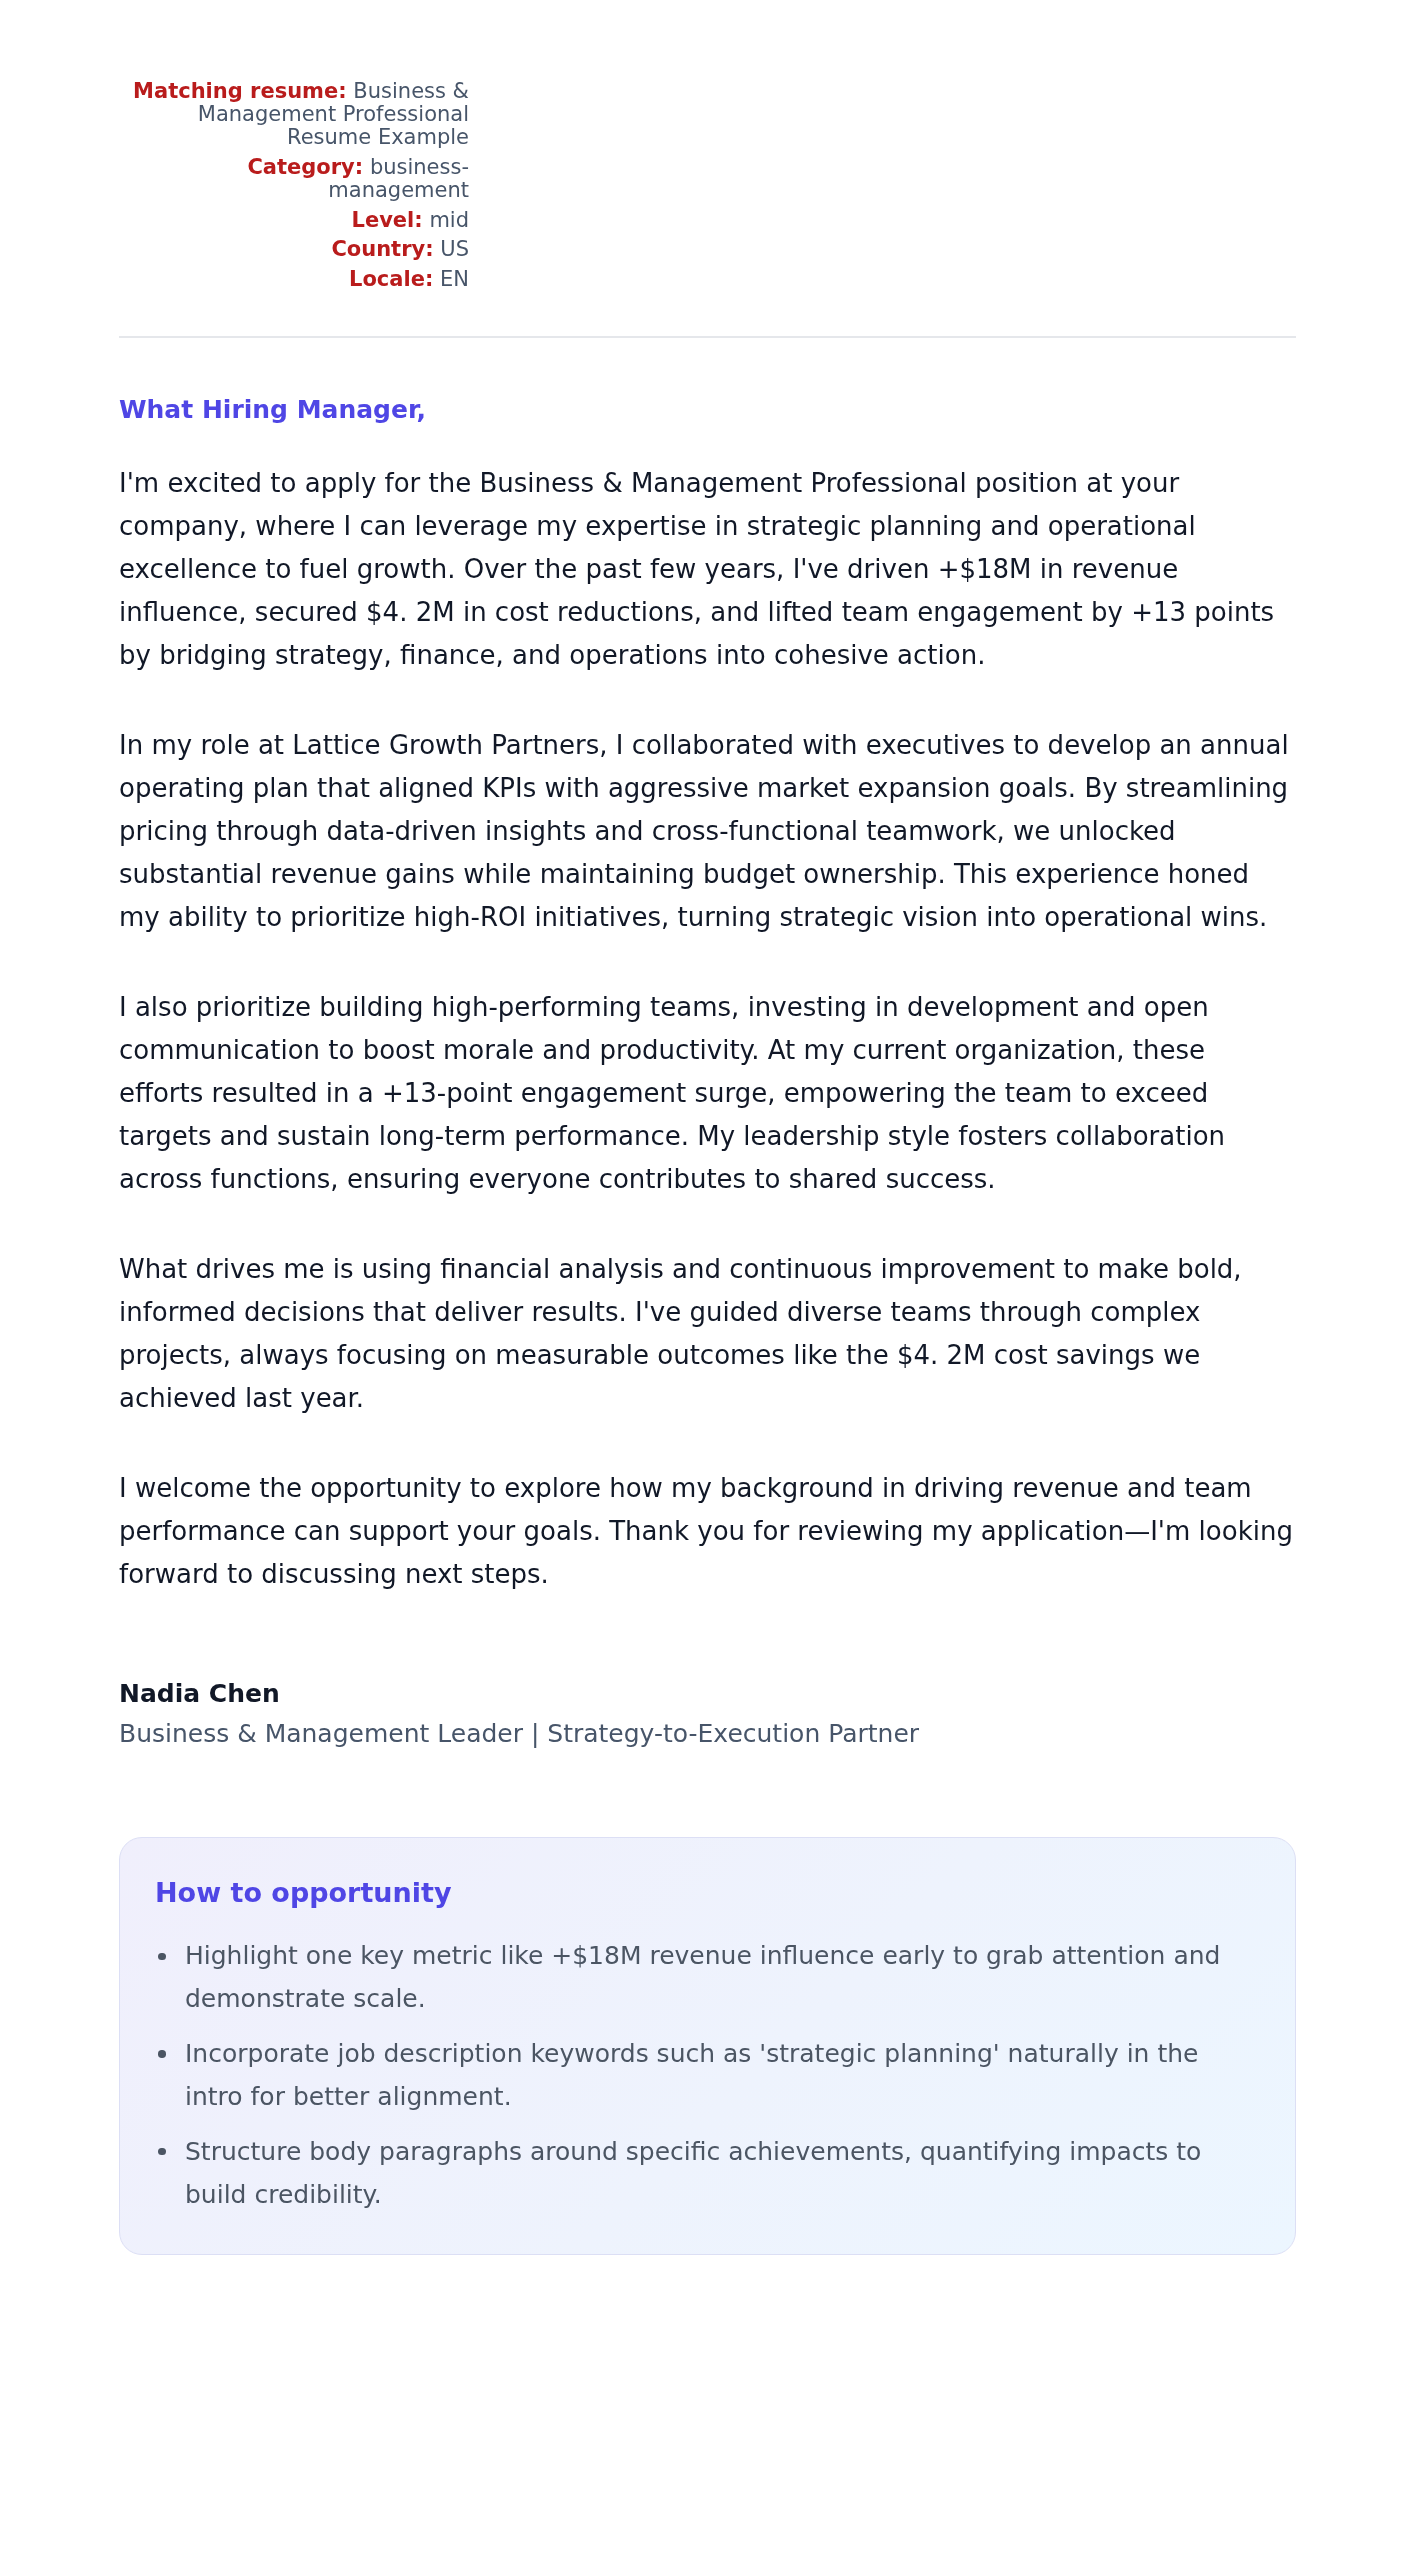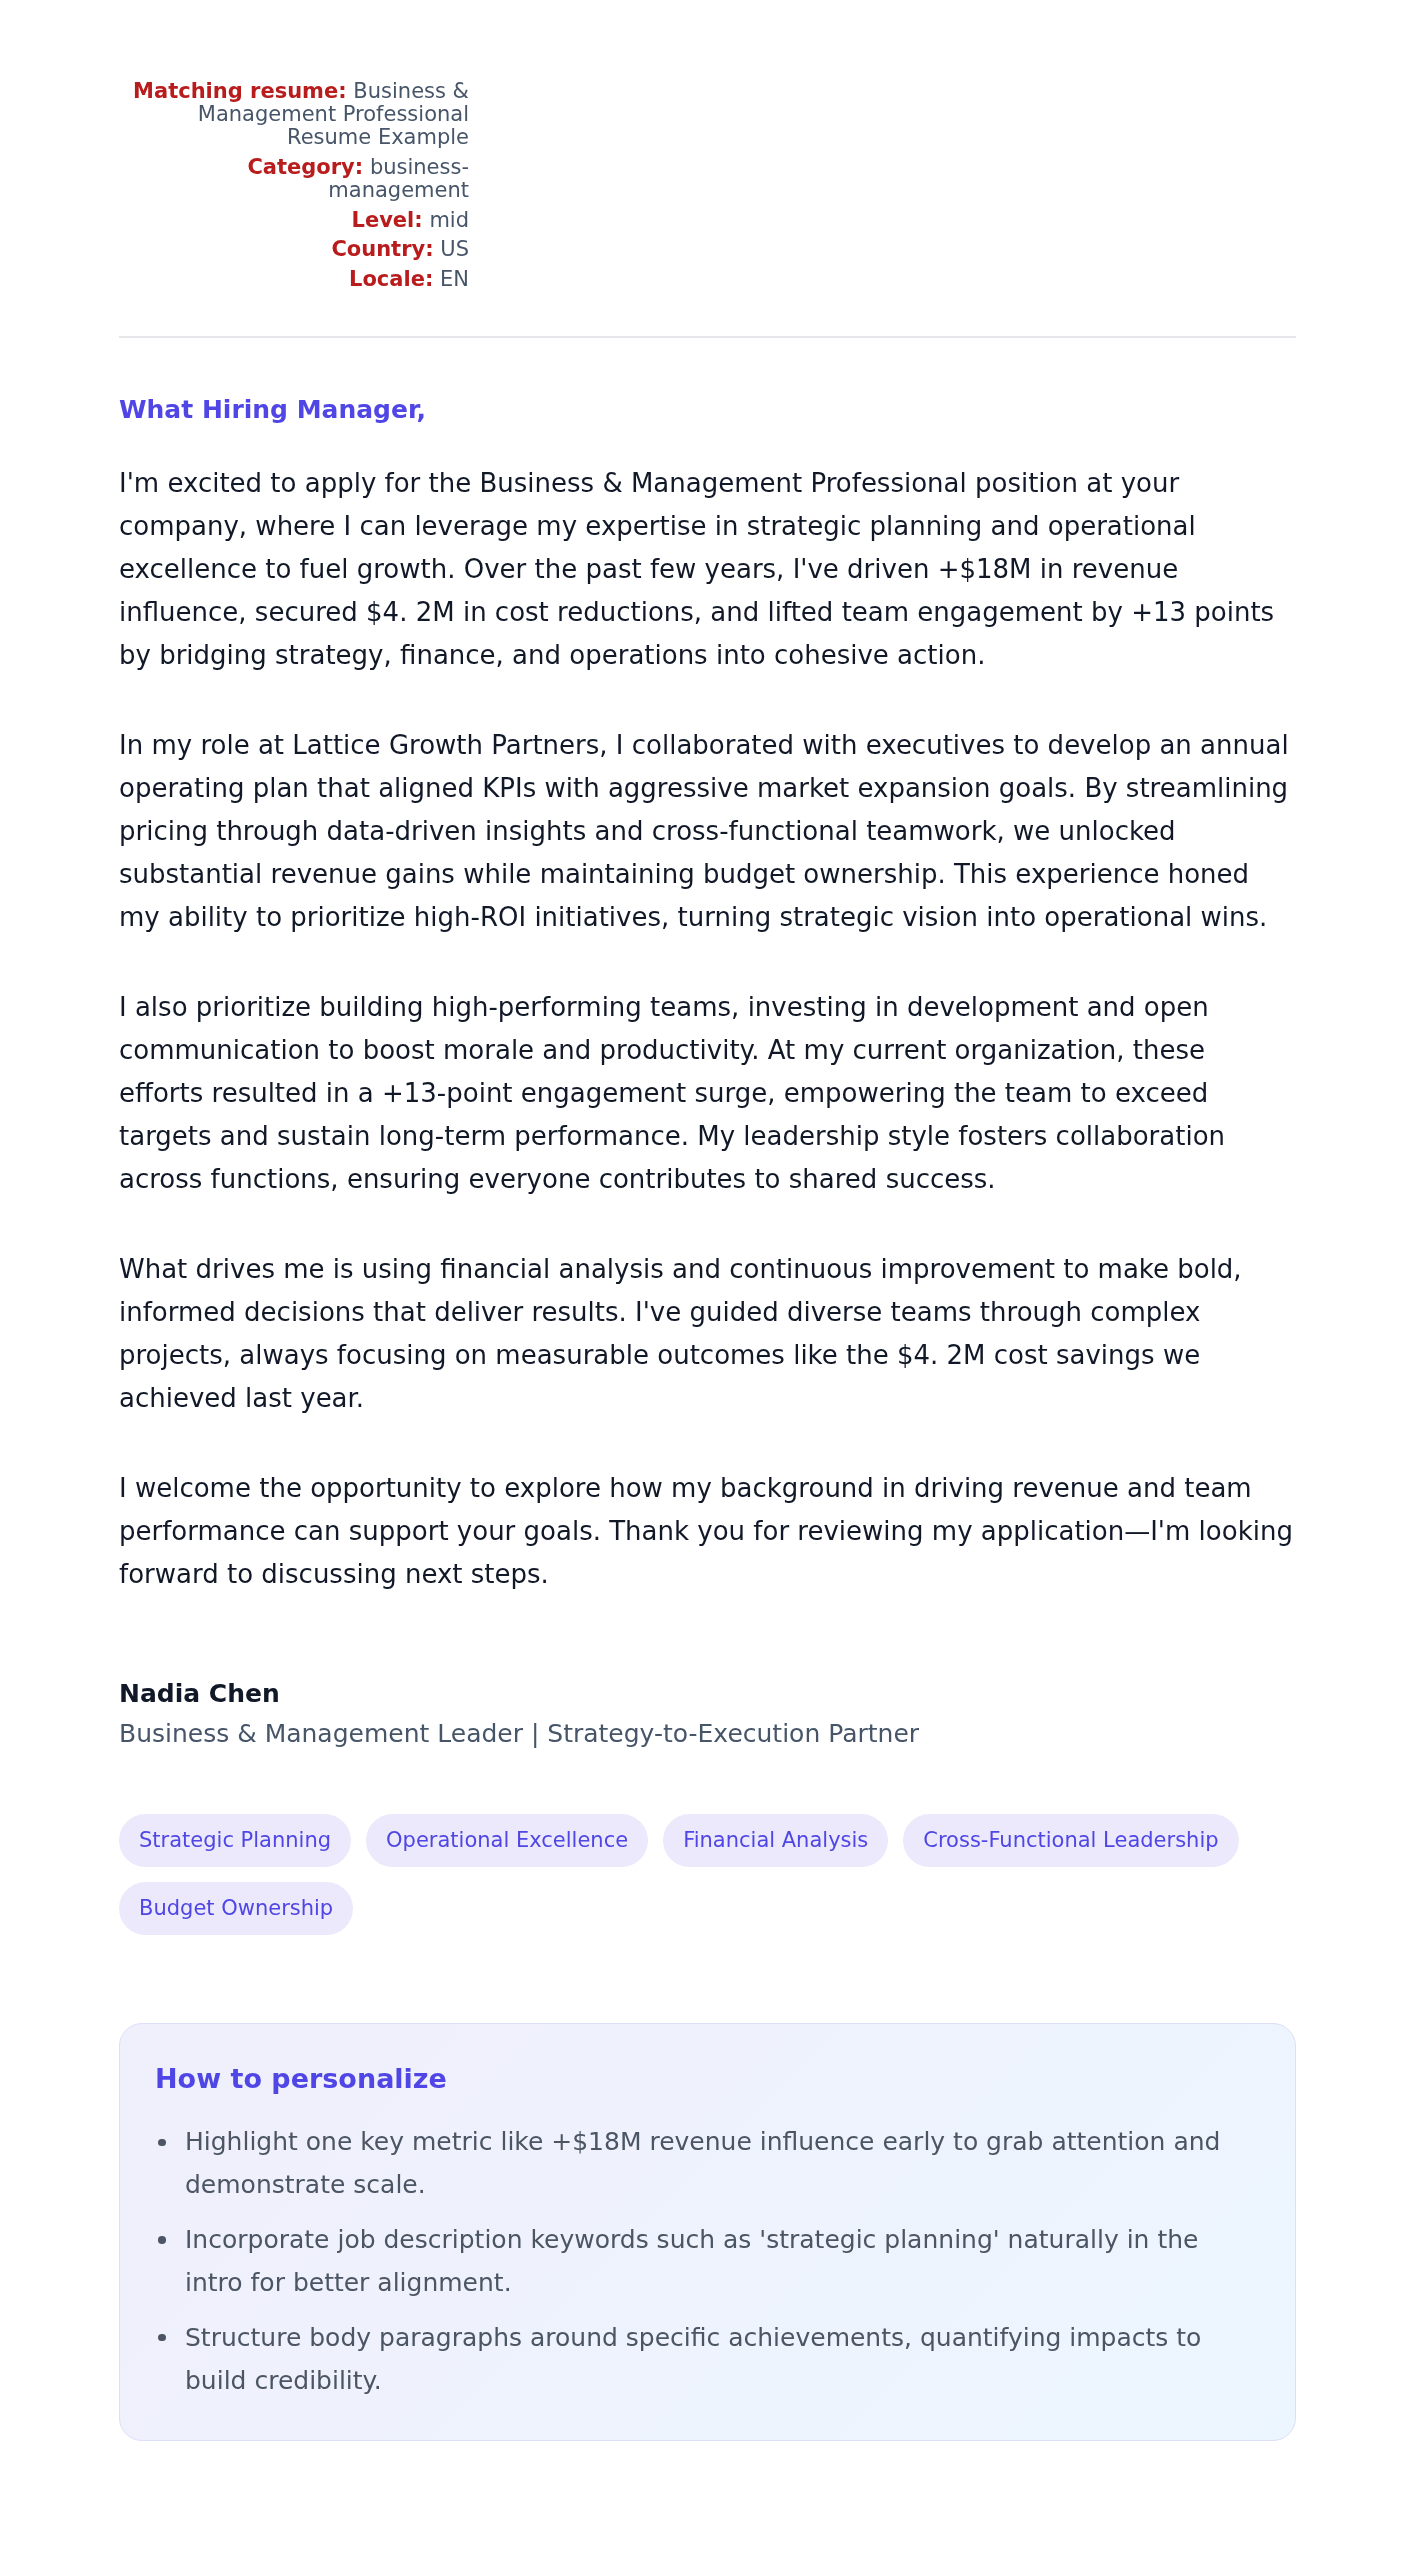--- a/index.html
+++ b/index.html
@@ -173,30 +173,23 @@
     <p class="para">I also prioritize building high-performing teams, investing in development and open communication to boost morale and productivity. At my current organization, these efforts resulted in a +13-point engagement surge, empowering the team to exceed targets and sustain long-term performance. My leadership style fosters collaboration across functions, ensuring everyone contributes to shared success.</p>
     <p class="para">What drives me is using financial analysis and continuous improvement to make bold, informed decisions that deliver results. I've guided diverse teams through complex projects, always focusing on measurable outcomes like the $4. 2M cost savings we achieved last year.</p>
     <p class="para">I welcome the opportunity to explore how my background in driving revenue and team performance can support your goals. Thank you for reviewing my application—I'm looking forward to discussing next steps.</p>
   </div>
 
   <div class="signature">
     <div class="sig-name">Nadia Chen</div>
     <div class="sig-title">Business &amp; Management Leader | Strategy-to-Execution Partner</div>
   </div>
 
-  <div class="tags">
-    <span class="tag">Strategic Planning</span>
-    <span class="tag">Operational Excellence</span>
-    <span class="tag">Financial Analysis</span>
-    <span class="tag">Cross-Functional Leadership</span>
-    <span class="tag">Budget Ownership</span>
-  </div>
 
   <div class="tips">
-    <h3 class="tips-title">How to personalize</h3>
+    <h3 class="tips-title">How to opportunity</h3>
     <ul class="tips-list">
       <li class="tips-item">
         <span class="bullet"></span>
         <span>Highlight one key metric like +$18M revenue influence early to grab attention and demonstrate scale.</span>
       </li>
       <li class="tips-item">
         <span class="bullet"></span>
         <span>Incorporate job description keywords such as 'strategic planning' naturally in the intro for better alignment.</span>
       </li>
       <li class="tips-item">

